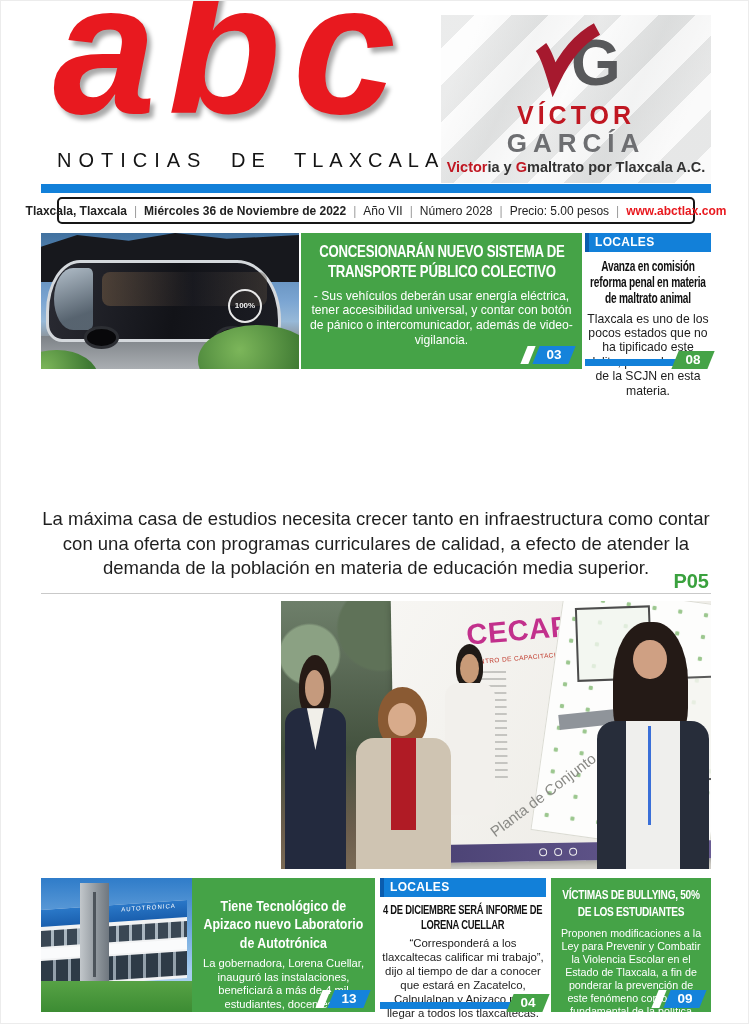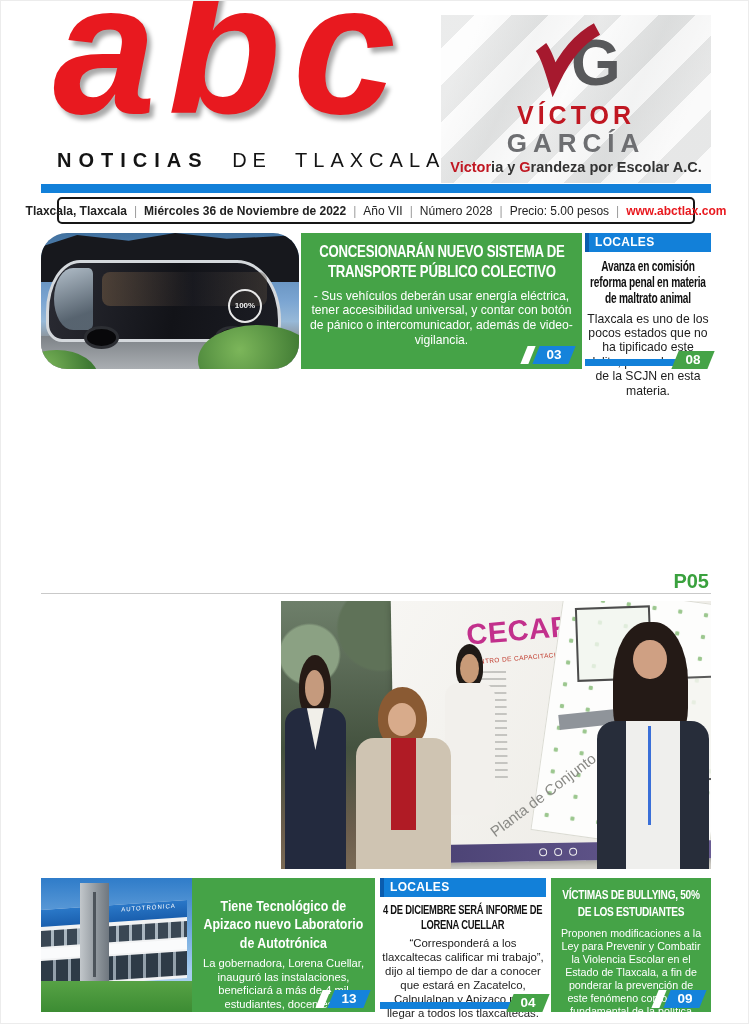--- a/index.html
+++ b/index.html
@@ -8,21 +8,21 @@
 
   
   .cx85{display:block;width:117.6%;margin-left:-8.8%;transform:scaleX(.85);transform-origin:center top;}
   .cx80{display:block;width:125%;margin-left:-12.5%;transform:scaleX(.8);transform-origin:center top;}
   .cx75{display:block;width:133.3%;margin-left:-16.65%;transform:scaleX(.75);transform-origin:center top;}
   .cx70{display:block;width:142.8%;margin-left:-21.4%;transform:scaleX(.7);transform-origin:center top;}
 
   
   .logo { position:absolute; left:52px; top:-44px; font-size:185px; line-height:1; font-style:italic; font-weight:bold; letter-spacing:12px; color:#e8191f; text-shadow:4px 5px 4px #aaaaaa; }
   .tagline { position:absolute; left:56px; top:148px; width:392px; font-size:20px; color:#141414; letter-spacing:6px; word-spacing:12px; white-space:nowrap; }
-  .tagline .b { font-weight:bold; letter-spacing:7px;text-align:center; }
+  .tagline .b { font-weight:normal; letter-spacing:7px;text-align:center; }
 
   
   .ad { position:absolute; left:440px; top:14px; width:270px; height:168px; overflow:hidden;
         background:linear-gradient(115deg,#fbfbfb 12%,#e7e8e8 30%,#f8f8f8 46%,#e3e4e4 66%,#f4f4f4 84%); }
   .ad::before { content:""; position:absolute; inset:-20px; background:repeating-linear-gradient(135deg, rgba(255,255,255,.55) 0 26px, rgba(205,207,207,.35) 26px 52px); }
   .ad-logo { position:absolute; left:0; right:0; top:6px; height:78px; text-align:center; }
   .ad-name1 { position:absolute; left:0; right:0; top:86px; text-align:center; font-size:25px; font-weight:bold; letter-spacing:4px; color:#c01722; }
   .ad-name2 { position:absolute; left:0; right:0; top:113px; text-align:center; font-size:26px; font-weight:bold; letter-spacing:6px; color:#6d6e71; }
   .ad-slogan { position:absolute; left:0; right:0; bottom:8px; text-align:center; font-size:14.5px; font-weight:bold; color:#333; }
   .ad-slogan .r { color:#c01722; }
@@ -41,21 +41,21 @@
   .badge::before { content:""; position:absolute; inset:0; transform:skewX(-22deg); z-index:-1; }
   .badge.blue::before { background:#1583db; }
   .badge.green::before { background:#45a347; }
   .badge.slash::after { content:""; position:absolute; left:-12px; top:0; bottom:0; width:8px; background:#fff; transform:skewX(-22deg); z-index:-1; }
   .pageline { position:absolute; left:0; right:0; bottom:0; display:flex; align-items:flex-end; }
   .pageline .bar { flex:1; height:7px; background:#1280d9; margin-bottom:3px; margin-right:-8px; }
 
   .photo { position:absolute; overflow:hidden; background:#ddd; }
 
   
-  .bus-photo { left:40px; top:232px; width:258px; height:136px;border-radius:26px; }
+  .bus-photo { left:40px; top:232px; width:258px; height:136px; }
   .bus-sky { position:absolute; inset:0; background:linear-gradient(180deg,#41719f 0%,#7ba5d2 50%,#97b9d8 65%,#8b9196 78%); }
   .bus-houses { position:absolute; top:0; left:0; right:0; height:36%; background:#17181d; clip-path:polygon(0 28%,14% 4%,34% 16%,52% 0,72% 12%,100% 4%,100% 100%,0 100%); }
   .bus-road { position:absolute; left:0; right:0; bottom:0; height:24%; background:linear-gradient(#7d8287,#aaaeb2); }
   .bus { position:absolute; left:2%; right:7%; top:20%; height:60%; }
   .bus-body { position:absolute; inset:0; background:linear-gradient(100deg,#2a2b33,#121318 55%, #1c1d24); border:3px solid #d4d8dc; border-radius:34px 44px 16px 16px / 52px 60px 18px 18px; }
   .bus-windshield { position:absolute; left:2%; top:7%; width:17%; height:82%; background:linear-gradient(160deg,#b9c6d1,#5a6773 75%); border-radius:26px 6px 6px 26px / 42px 8px 8px 42px; opacity:.95; }
   .bus-windows { position:absolute; left:23%; top:12%; right:5%; height:44%; background:linear-gradient(90deg, rgba(122,96,70,.5), rgba(40,40,48,.25) 55%, rgba(90,78,64,.4)); border-radius:8px; }
   .bus-logo { position:absolute; right:7%; top:34%; width:34px; height:34px; border:2px solid #e8e8e8; border-radius:50%; color:#f0f0f0; font-size:8px; font-weight:bold; display:flex; align-items:center; justify-content:center; }
   .wheel { position:absolute; bottom:-9%; height:28%; width:15%; background:#08080a; border:3px solid #2c2e33; border-radius:50%; }
   .w1 { left:16%; } .w2 { right:13%; }
@@ -167,21 +167,21 @@
   <div class="ad">
     <div class="ad-logo">
       <svg width="150" height="78" viewBox="0 0 150 78">
         <text x="70" y="64" font-size="64" font-weight="bold" fill="#58595b" font-family="Liberation Sans, sans-serif">G</text>
         <path d="M40 26 Q46 34 53 58 Q70 22 96 8" stroke="#a6192e" stroke-width="13" fill="none"></path>
       </svg>
     </div>
     <div class="ad-name1">VÍCTOR</div>
     <div class="ad-name2">GARCÍA</div>
     <div class="ad-slogan">
-      <span class="r">Victor</span><span>ia y </span><span class="r">G</span><span>randeza por Escolar A.C.</span>
+      <span class="r">Victor</span><span>ia y </span><span class="r">G</span><span>maltrato por Tlaxcala A.C.</span>
     </div>
   </div>
 
   <div class="bluebar"></div>
 
   <div class="dateline">
     <span class="b">Tlaxcala, Tlaxcala</span>
     <span class="dl-sep">|</span>
     <span class="b">Miércoles 36 de Noviembre de 2022</span>
     <span class="dl-sep">|</span>
@@ -221,20 +221,21 @@
     <span class="section-bar">LOCALES</span>
     <div class="animal-headline cx70">Avanza en comisión reforma penal en materia de maltrato animal</div>
     <div class="animal-body">Tlaxcala es uno de los pocos estados que no ha tipificado este delito, pese al exhorto de la SCJN en esta materia.</div>
     <div class="pageline">
       <span class="bar"></span>
       <span class="badge green">08</span>
     </div>
   </div>
 
   <div class="main-sub">
+    <span>La máxima casa de estudios necesita crecer tanto en infraestructura como contar con una oferta con programas curriculares de calidad, a efecto de atender la demanda de la población en materia de educación media superior.</span>
     <span class="main-page">P05</span>
   </div>
   <div class="divider"></div>
 
 
   <div class="photo cecap-photo">
     <div class="trees"></div>
     <div class="board">
       <div class="board-title">
         <span class="a">CECAP</span><span class="b2">DIF</span>

